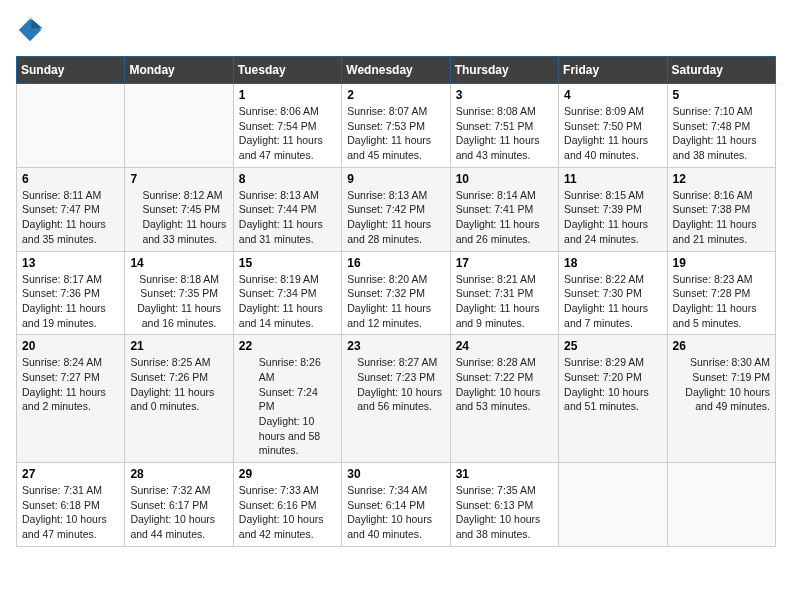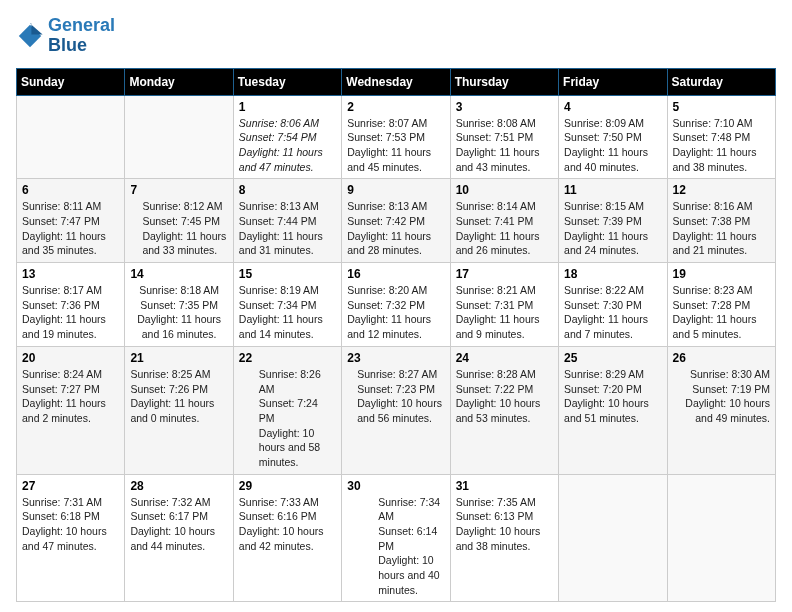--- a/index.html
+++ b/index.html
@@ -46,21 +46,21 @@
     .location-title {
       font-size: 16px;
       color: #444;
     }
     table {
       width: 100%;
       border-collapse: collapse;
       font-size: 11px;
     }
     thead tr th {
-      background-color: #000000;
+      background-color: #404040;
       color: #fff;
       padding: 6px 4px;
       text-align: left;
       font-size: 12px;
       font-weight: bold;
       border: 1px solid #1e6090;
     }
     tbody tr td {
       border: 1px solid #ccc;
       vertical-align: top;
@@ -91,24 +91,20 @@
   </style>
 </head>
 <body>
 
 <div class="header">
   <div class="logo">
     <svg class="logo-icon" viewBox="0 0 40 40">
       <polygon points="20,4 36,20 20,36 4,20" fill="#2a7ab8"></polygon>
       <polygon points="20,2 38,18 22,18 22,2" fill="#1a5a90"></polygon>
     </svg>
-    <div class="logo-text">
-      <div><span>General</span></div>
-      <div><span style="color:#1a5a90">Blue</span></div>
-    </div>
   </div>
   <div class="title-block">
     <div class="month-title"></div>
     <div class="location-title"></div>
   </div>
 </div>
 
 <table>
   <thead>
     <tr id="header-row">
@@ -120,21 +116,21 @@
         <th>Friday</th>
         <th>Saturday</th>
       </tr>
   </thead>
   <tbody id="calendar-body">
       <tr>
         <td class="empty"></td>
         <td class="empty"></td>
         <td>
           <span class="day-num">1</span>
-          <div class="day-info" style="white-space: pre-line; font-style: italic;">Sunrise: 8:06 AM
+          <div class="day-info" style="white-space: pre-line;">Sunrise: 8:06 AM
 Sunset: 7:54 PM
 Daylight: 11 hours and 47 minutes.</div>
         </td>
         <td>
           <span class="day-num">2</span>
           <div class="day-info" style="white-space: pre-line;">Sunrise: 8:07 AM
 Sunset: 7:53 PM
 Daylight: 11 hours and 45 minutes.</div>
         </td>
         <td>
@@ -302,21 +298,21 @@
 Daylight: 10 hours and 44 minutes.</div>
         </td>
         <td>
           <span class="day-num">29</span>
           <div class="day-info" style="white-space: pre-line;">Sunrise: 7:33 AM
 Sunset: 6:16 PM
 Daylight: 10 hours and 42 minutes.</div>
         </td>
         <td>
           <span class="day-num">30</span>
-          <div class="day-info" style="white-space: pre-line; margin-left: 31px;">Sunrise: 7:34 AM
+          <div class="day-info" style="white-space: pre-line;">Sunrise: 7:34 AM
 Sunset: 6:14 PM
 Daylight: 10 hours and 40 minutes.</div>
         </td>
         <td>
           <span class="day-num">31</span>
           <div class="day-info" style="white-space: pre-line;">Sunrise: 7:35 AM
 Sunset: 6:13 PM
 Daylight: 10 hours and 38 minutes.</div>
         </td>
         <td class="empty"></td>

